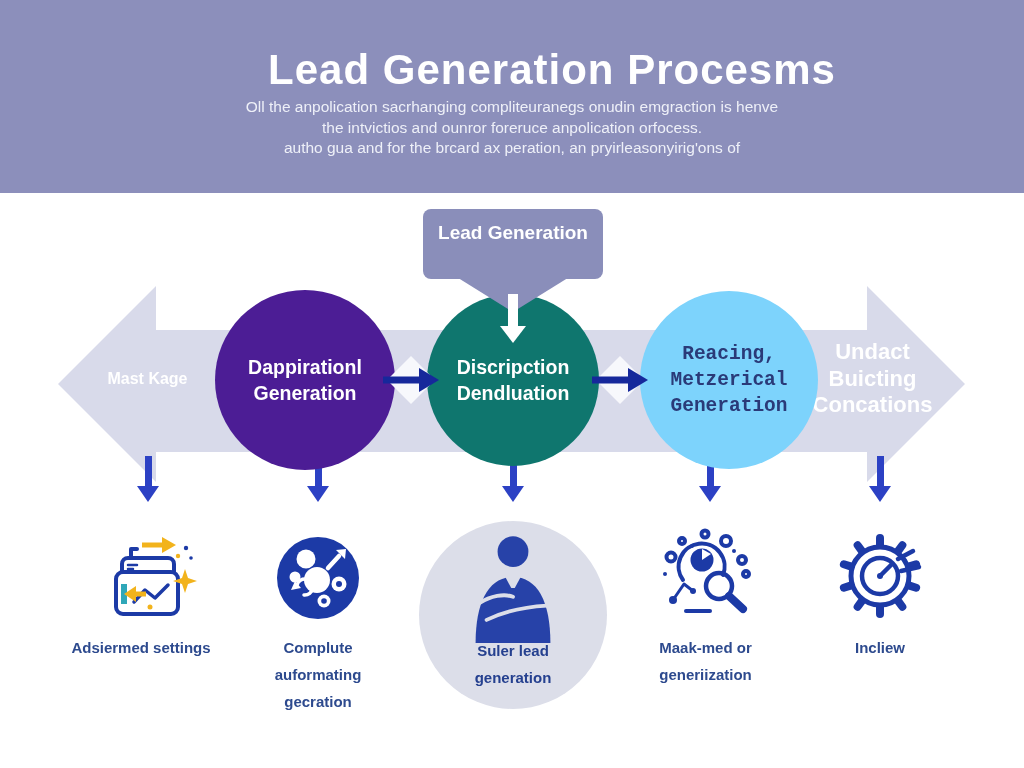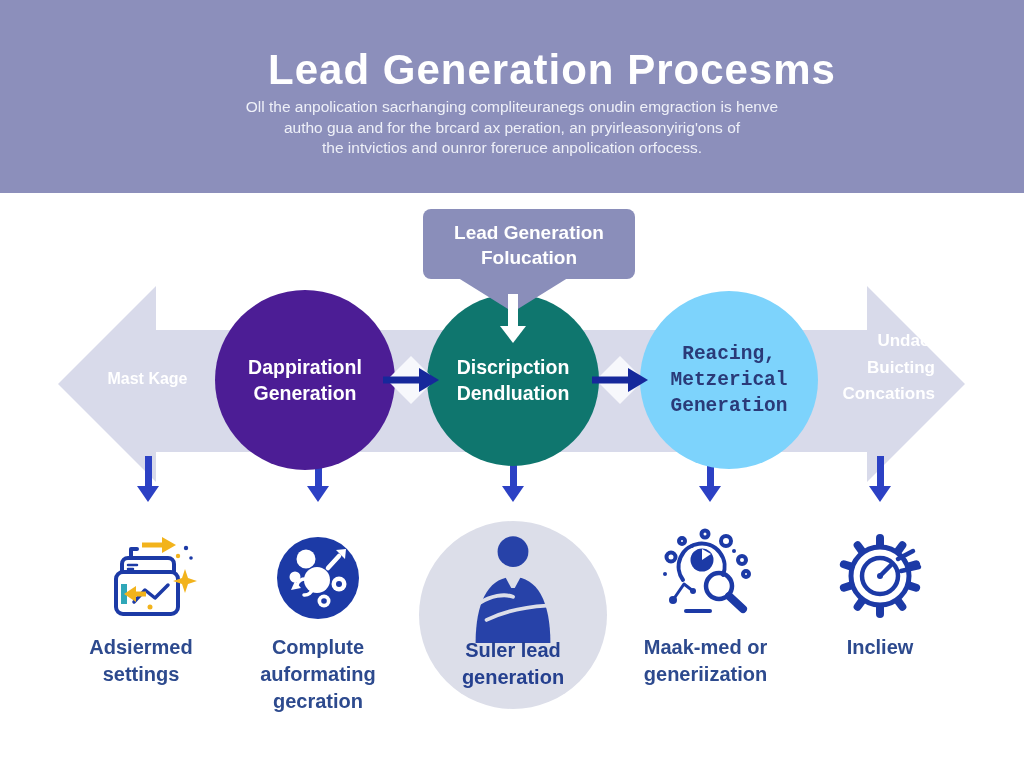--- a/index.html
+++ b/index.html
@@ -12,81 +12,80 @@
   .title{
     position:absolute;left:0;top:46px;width:1024px;text-align:center;
     color:#ffffff;font-size:42px;font-weight:bold;letter-spacing:1px;margin:0;padding-left:40px;
   }
   .subtitle{
     position:absolute;left:0;top:97px;width:1024px;text-align:center;
     color:#eef0f8;font-size:15.5px;line-height:20.5px;
   }
   
   .callout{
-    position:absolute;left:423px;top:209px;width:212px;height:70px;background:#8a8eba;
+    position:absolute;left:423px;top:209px;width:180px;height:70px;background:#8a8eba;
     border-radius:8px;color:#ffffff;font-size:19px;font-weight:bold;text-align:center;
     line-height:25px;padding-top:11px;box-sizing:border-box;z-index:5;
   }
   .callout-tail{
     position:absolute;left:455px;top:276px;width:0;height:0;z-index:5;
     border-left:58px solid transparent;border-right:58px solid transparent;
     border-top:36px solid #8a8eba;
   }
   .pointer-stem{position:absolute;left:508px;top:294px;width:10px;height:34px;background:#ffffff;z-index:6;}
   .pointer-head{
     position:absolute;left:500px;top:326px;width:0;height:0;z-index:6;
     border-left:13px solid transparent;border-right:13px solid transparent;border-top:17px solid #ffffff;
   }
   
   .big-arrow{
     position:absolute;left:58px;top:286px;width:907px;height:196px;background:#d8daea;z-index:1;
     clip-path:polygon(0 98px,98px 0,98px 44px,809px 44px,809px 0,907px 98px,809px 196px,809px 166px,98px 166px,98px 196px);
   }
   .flow-label{position:absolute;color:#ffffff;font-weight:bold;text-align:center;z-index:2;}
   .flow-label.left{left:75px;top:370px;width:145px;font-size:16px;}
-  .flow-label.right{left:810px;top:328px;width:125px;font-size:17px;line-height:26.5px;text-align:right;}
+  .flow-label.right{left:810px;top:339px;width:125px;font-size:22px;line-height:26.5px;}
   
   .circle{position:absolute;border-radius:50%;z-index:3;display:flex;align-items:center;justify-content:center;text-align:center;font-weight:bold;}
   .circle .txt{font-size:19.5px;line-height:26px;}
   .circle1{left:215px;top:290px;width:180px;height:180px;background:#4c1d95;color:#ffffff;}
   .circle2{left:427px;top:294px;width:172px;height:172px;background:#0f766e;color:#ffffff;}
   .circle3{left:640px;top:291px;width:178px;height:178px;background:#7dd3fc;color:#2a3a78;font-family:Liberation Mono, monospace;}
   .connector{position:absolute;top:352px;width:60px;height:56px;z-index:4;}
   .connector.c1{left:381px;}
   .connector.c2{left:590px;}
   
   .darrow{position:absolute;top:456px;width:22px;z-index:2;}
   .darrow .stem{width:7px;height:30px;background:#2c41c4;margin:0 auto;}
   .darrow .head{width:0;height:0;border-left:11px solid transparent;border-right:11px solid transparent;border-top:16px solid #2c41c4;}
   
   .light-circle{position:absolute;left:419px;top:521px;width:188px;height:188px;border-radius:50%;background:#dcdee9;z-index:1;}
   .icon{position:absolute;z-index:2;}
   .caption{
     position:absolute;top:634px;text-align:center;color:#2d4a8e;
-    font-size:20px;font-weight:bold;line-height:27px;z-index:3;
+    font-size:15px;font-weight:bold;line-height:27px;z-index:3;
   }
   .caption.in-circle{top:637px;color:#25408f;}
 </style>
 </head>
 <body>
 
 <div class="stage">
 
   <div class="header">
     <h1 class="title">Lead Generation Procesms</h1>
     <div class="subtitle">
       <div>Oll the anpolication sacrhanging compliteuranegs onudin emgraction is henve</div>
+      <div>the intvictios and ounror foreruce anpolication orfocess.</div>
       <div>autho gua and for the brcard ax peration, an pryirleasonyirig'ons of</div>
-      <div>the intvictios and ounror foreruce anpolication orfocess.</div>
     </div>
   </div>
 
   <div class="callout">
     <div>Lead Generation</div>
-    <div>Folucation</div>
   </div>
   <div class="callout-tail"></div>
   <div class="pointer-stem"></div>
   <div class="pointer-head"></div>
 
   <div class="big-arrow"></div>
   <div class="flow-label left">Mast Kage</div>
   <div class="flow-label right">
     <div>Undact</div>
     <div>Buicting</div>

